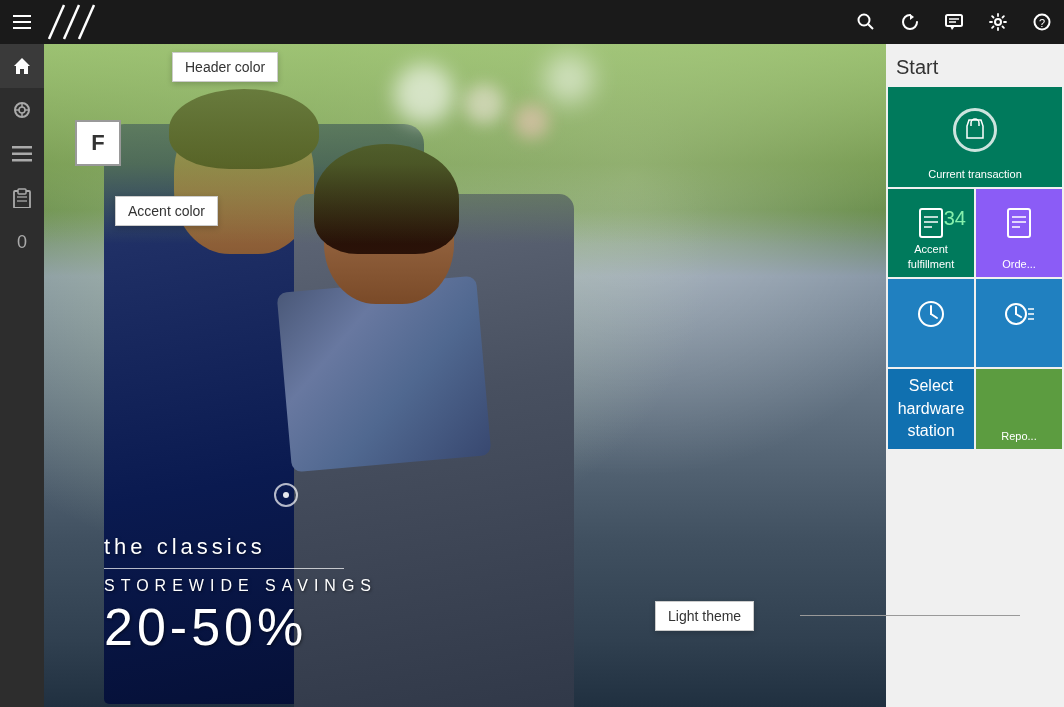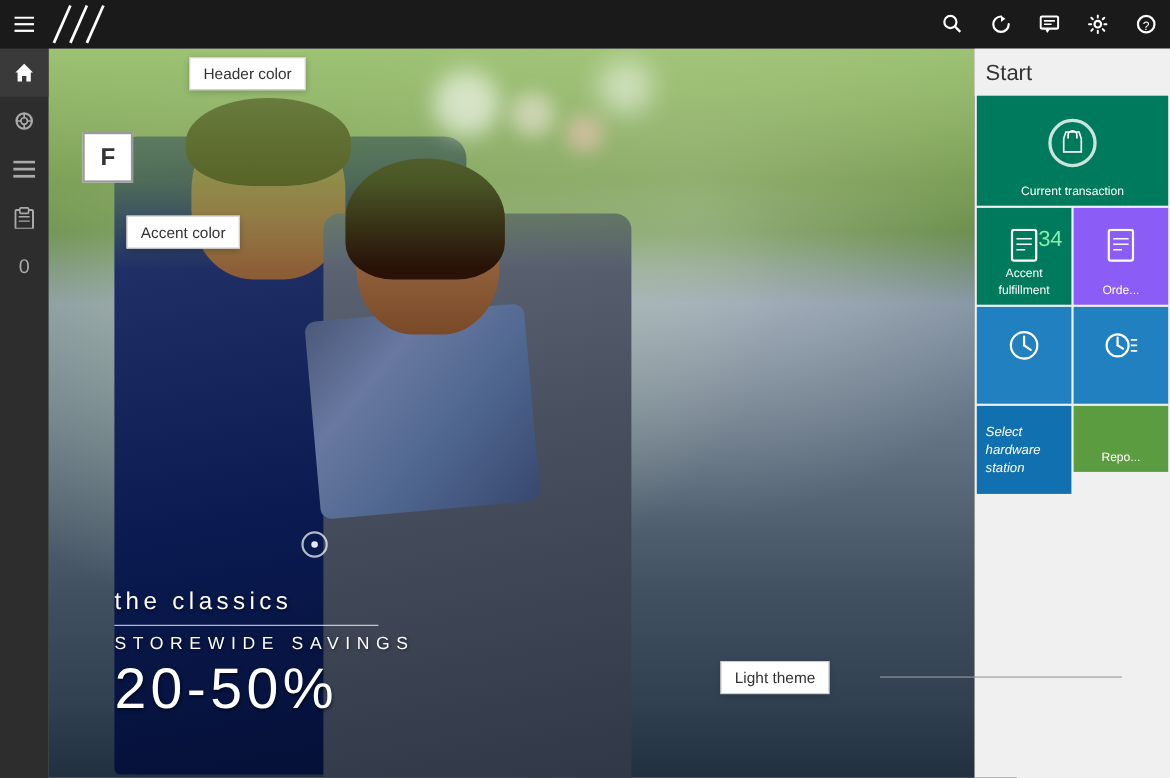--- a/index.html
+++ b/index.html
@@ -483,21 +483,21 @@
         <circle cx="12" cy="15" r="10" stroke="white" stroke-width="2" fill="none"></circle>
         <line x1="12" y1="8" x2="12" y2="15" stroke="white" stroke-width="2" stroke-linecap="round"></line>
         <line x1="12" y1="15" x2="17" y2="18" stroke="white" stroke-width="2" stroke-linecap="round"></line>
         <line x1="24" y1="10" x2="30" y2="10" stroke="white" stroke-width="1.5"></line>
         <line x1="24" y1="15" x2="30" y2="15" stroke="white" stroke-width="1.5"></line>
         <line x1="24" y1="20" x2="30" y2="20" stroke="white" stroke-width="1.5"></line>
       </svg>
     </div>
 
     <div class="tile tile-hardware" style="height:80px;">
-      <div class="tile-label" style="position:static;text-align:left;padding:8px;font-size:12px;line-height:1.4;font-style:italic;">Select hardware station</div>
-    </div>
-
-    <div class="tile tile-report" style="height:60px;">
+      <div class="tile-label" style="position:static;text-align:center;padding:8px;font-size:16px;line-height:1.4;">Select hardware station</div>
+    </div>
+
+    <div class="tile tile-report" style="height:80px;">
       <div class="tile-label">Repo...</div>
     </div>
 
   </div>
 </div>
 
 </body></html>

